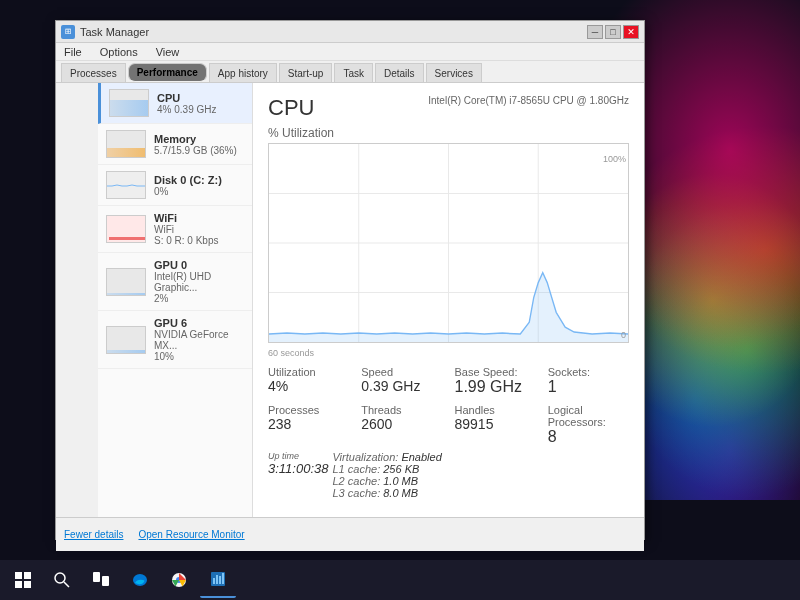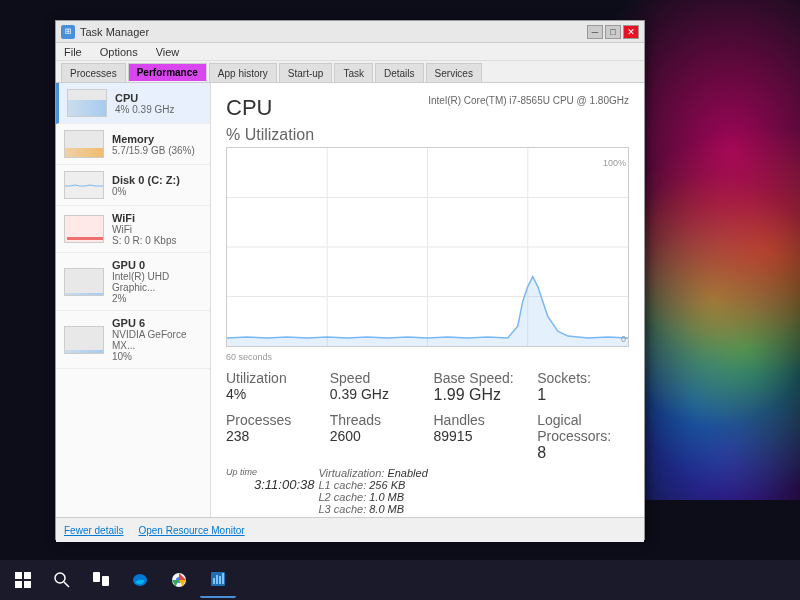--- a/index.html
+++ b/index.html
@@ -125,30 +125,32 @@
       color: #333;
       cursor: pointer;
       background: #e0e0e0;
       border: 1px solid #ccc;
       border-bottom: none;
       height: 19px;
       display: flex;
       align-items: center;
     }
     .tab.active {
-      background: #d946ef;
+      background: #737373;
       border-bottom: 1px solid #f0f0f0;
       color: #000;
       font-weight: 600;
+      border-radius: 7px;
     }
 
     
     .main-content {
       display: flex;
       height: calc(100% - 62px - 22px);
+      padding-left: 42px;
     }
 
     
     .sidebar {
       width: 155px;
       background: #fafafa;
       border-right: 1px solid #ddd;
       overflow-y: auto;
     }
     .sidebar-item {
@@ -214,21 +216,21 @@
       font-size: 22px;
       font-weight: 300;
       color: #333;
     }
     .cpu-model {
       font-size: 10px;
       color: #666;
       text-align: right;
     }
     .util-label {
-      font-size: 16px;
+      font-size: 12px;
       color: #666;
       margin-bottom: 3px;
     }
     .graph-container {
       width: 100%;
       height: 200px;
       border: 1px solid #ccc;
       background: #fff;
       position: relative;
       margin-bottom: 5px;
@@ -255,40 +257,40 @@
 
     
     .stats-grid {
       display: grid;
       grid-template-columns: 1fr 1fr 1fr 1fr;
       gap: 8px 12px;
       margin-top: 5px;
     }
     .stat-item {}
     .stat-label {
-      font-size: 14px;
+      font-size: 11px;
       color: #666;
       text-transform: capitalize;
     }
     .stat-value {
       font-size: 16px;
       color: #333;
       font-weight: 400;
     }
     .stat-value.large {
       font-size: 14px;
     }
     .rs-label { color: #666; min-width: 110px; }
     .rs-value { color: #333; }
     .up-time-label { font-size: 9px; color: #666; }
-    .up-time-value { font-size: 13px; color: #333; margin-left: 28px; }
+    .up-time-value { font-size: 13px; color: #333; }
 
     
     .bottom-bar {
-      height: 25px;
+      height: 34px;
       background: #f0f0f0;
       border-top: 1px solid #ccc;
       display: flex;
       align-items: center;
       padding: 0 8px;
       gap: 15px;
     }
     .bottom-link {
       font-size: 10px;
       color: #0078d4;

